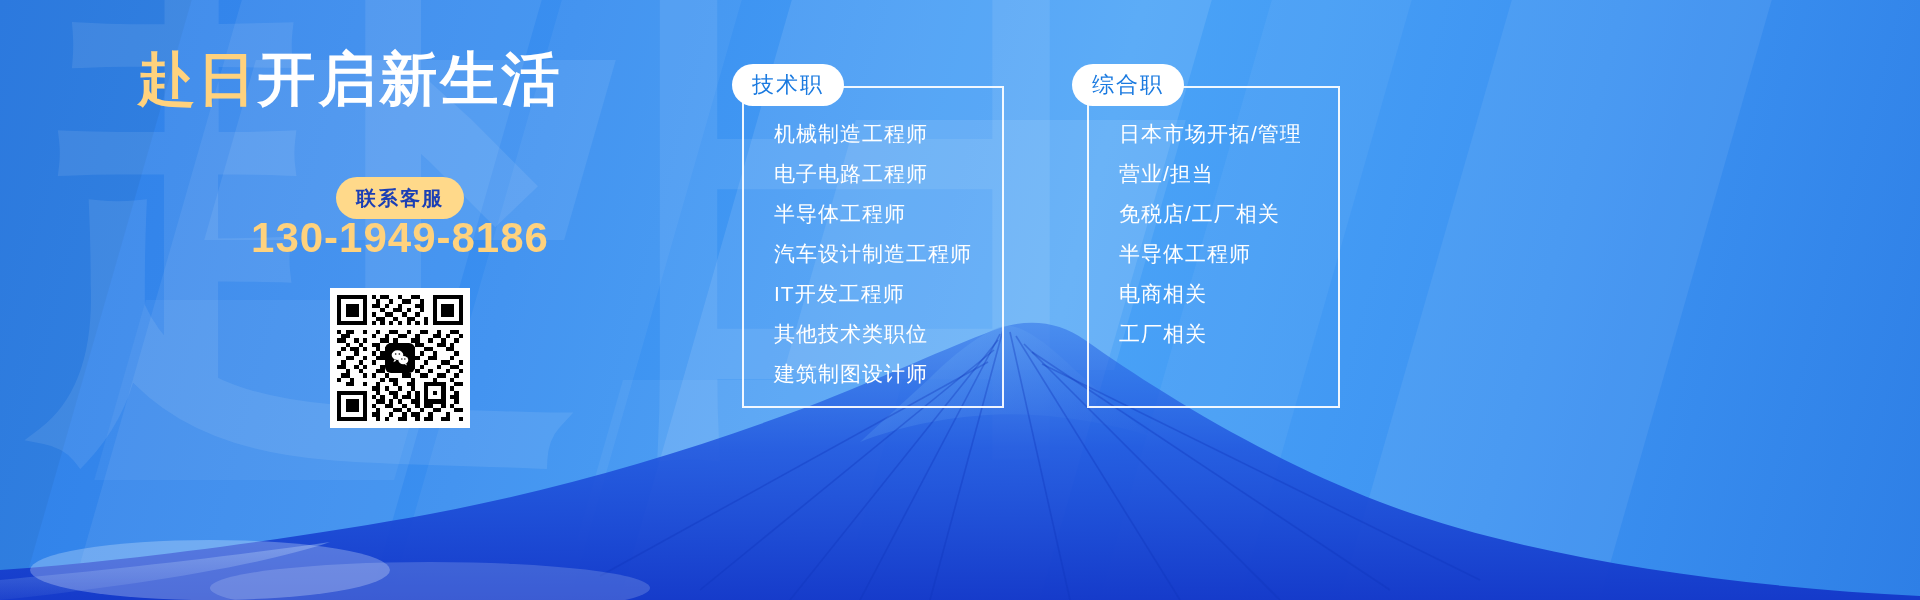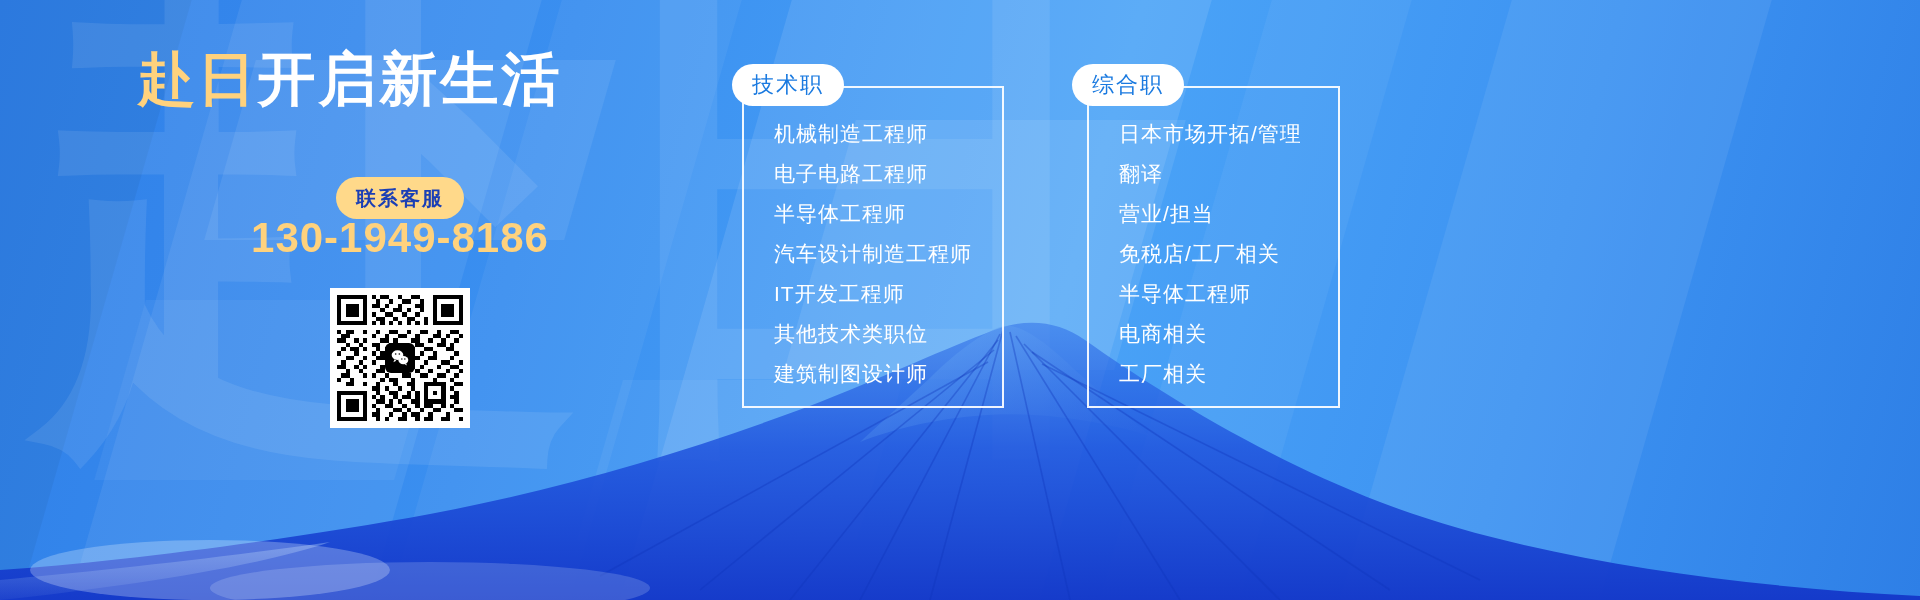--- a/index.html
+++ b/index.html
@@ -498,21 +498,20 @@
         <li>建筑制图设计师</li>
       </ul>
     </div>
   </div>
 
   <div class="col" id="col-gen">
     <div class="pill">综合职</div>
     <div class="box">
       <ul class="job-list">
         <li>日本市场开拓/管理</li>
-        <li>翻译</li>
         <li>营业/担当</li>
         <li>免税店/工厂相关</li>
         <li>半导体工程师</li>
         <li>电商相关</li>
         <li>工厂相关</li>
       </ul>
     </div>
   </div>
 
 </div>

